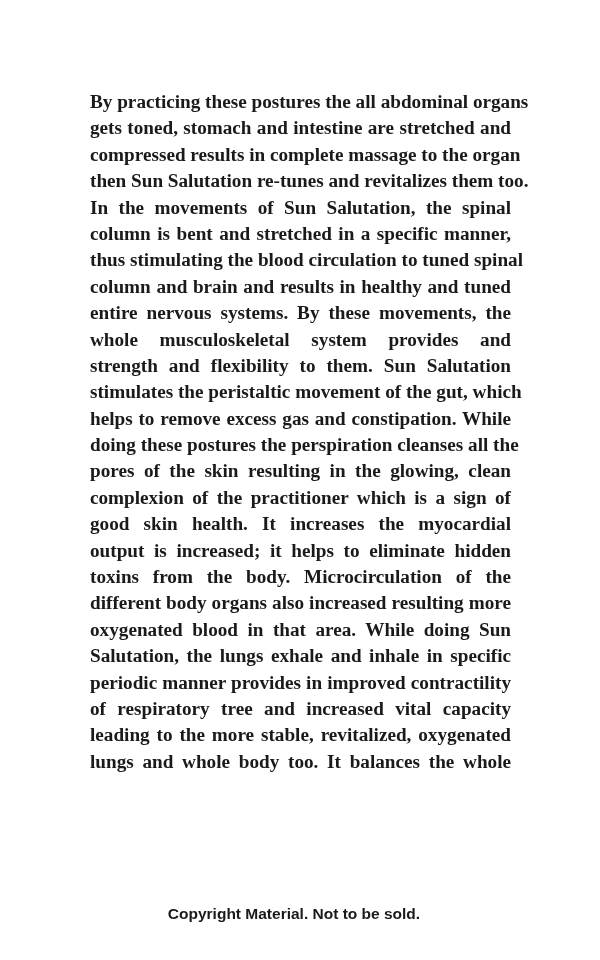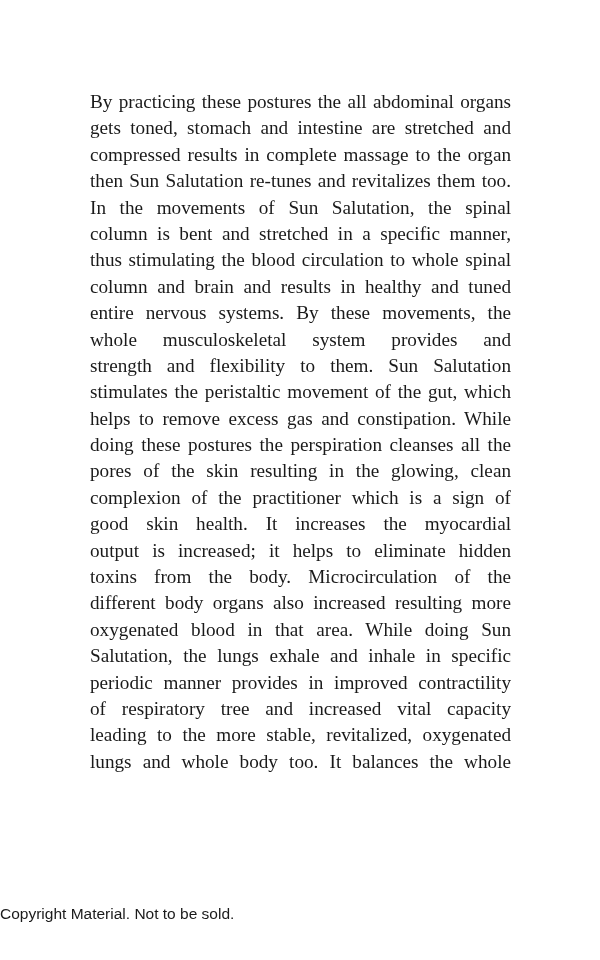--- a/index.html
+++ b/index.html
@@ -1,17 +1,17 @@
 <!DOCTYPE html>
 <html><head>
 <meta charset="utf-8">
 <style>
   html, body { margin: 0; padding: 0; background: #ffffff; }
   body { width: 600px; height: 960px; position: relative; overflow: hidden; }
-  .page { position: absolute; left: 0; top: 0; width: 600px; height: 960px; background: #ffffff; }
+  .page { position: absolute; left: 0; top: 0; width: 600px; height: 960px; background: #ffffff; font-weight: bold; }
   .body-text {
     position: absolute;
     left: 90px;
     top: 89px;
     width: 421px;
     font-family: "Liberation Serif", serif;
     font-size: 19.2px;
     line-height: 26.4px;
     color: #1a1a1a;
   }
@@ -22,37 +22,38 @@
     white-space: nowrap;
     height: 26.4px;
     overflow: visible;
   }
   .line.last { text-align-last: justify; }
   .footer {
     position: absolute;
     left: 0;
     width: 588px;
     top: 905px;
+    text-align: center;
     font-family: "Liberation Sans", sans-serif;
     font-size: 15.5px;
     color: #1a1a1a;
   }
 </style>
 </head>
 <body>
 
 <div class="page">
   <div class="body-text">
     <span class="line">By practicing these postures the all abdominal organs</span>
     <span class="line">gets toned, stomach and intestine are stretched and</span>
     <span class="line">compressed results in complete massage to the organ</span>
     <span class="line">then Sun Salutation re-tunes and revitalizes them too.</span>
     <span class="line">In the movements of Sun Salutation, the spinal</span>
     <span class="line">column is bent and stretched in a specific manner,</span>
-    <span class="line">thus stimulating the blood circulation to whole spinal</span>
+    <span class="line">thus stimulating the blood circulation to tuned spinal</span>
     <span class="line">column and brain and results in healthy and tuned</span>
     <span class="line">entire nervous systems. By these movements, the</span>
     <span class="line">whole musculoskeletal system provides and</span>
     <span class="line">strength and flexibility to them. Sun Salutation</span>
     <span class="line">stimulates the peristaltic movement of the gut, which</span>
     <span class="line">helps to remove excess gas and constipation. While</span>
     <span class="line">doing these postures the perspiration cleanses all the</span>
     <span class="line">pores of the skin resulting in the glowing, clean</span>
     <span class="line">complexion of the practitioner which is a sign of</span>
     <span class="line">good skin health. It increases the myocardial</span>

